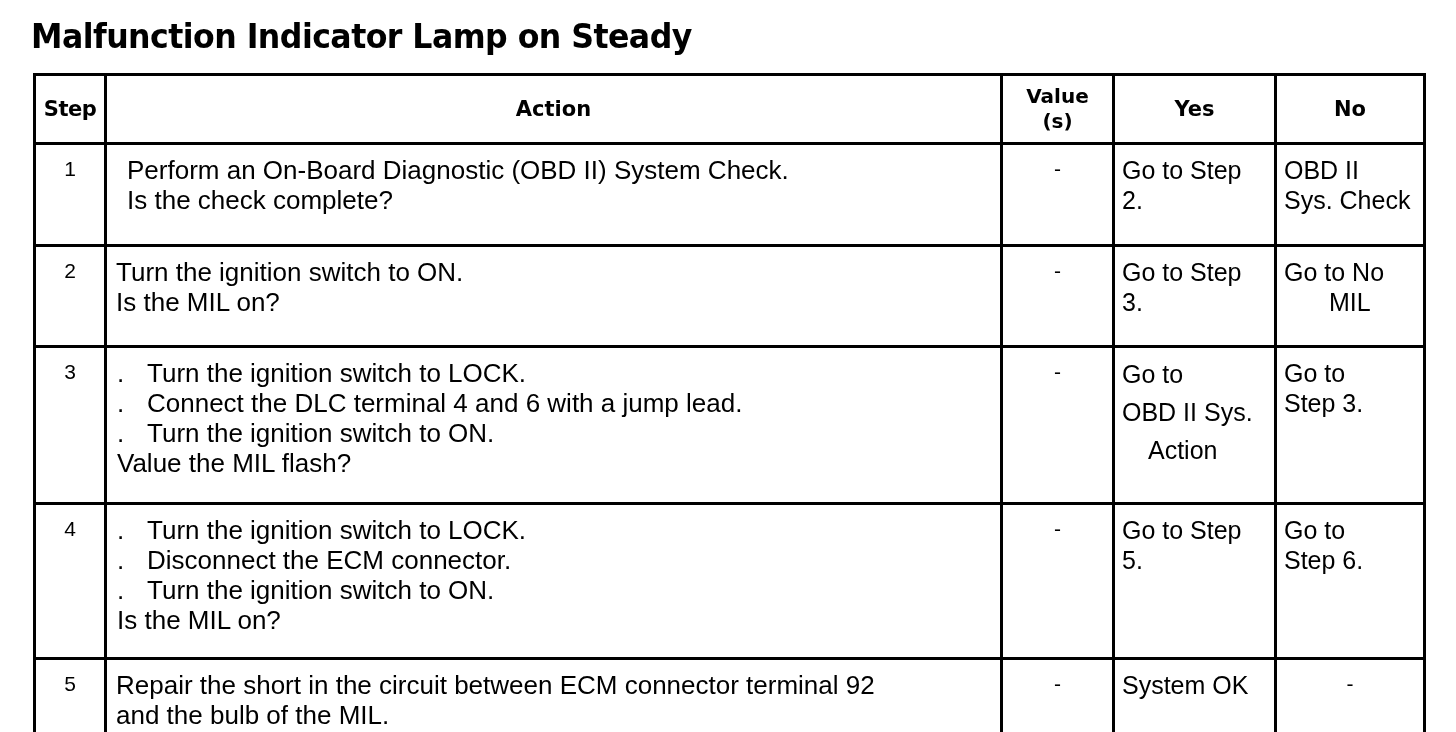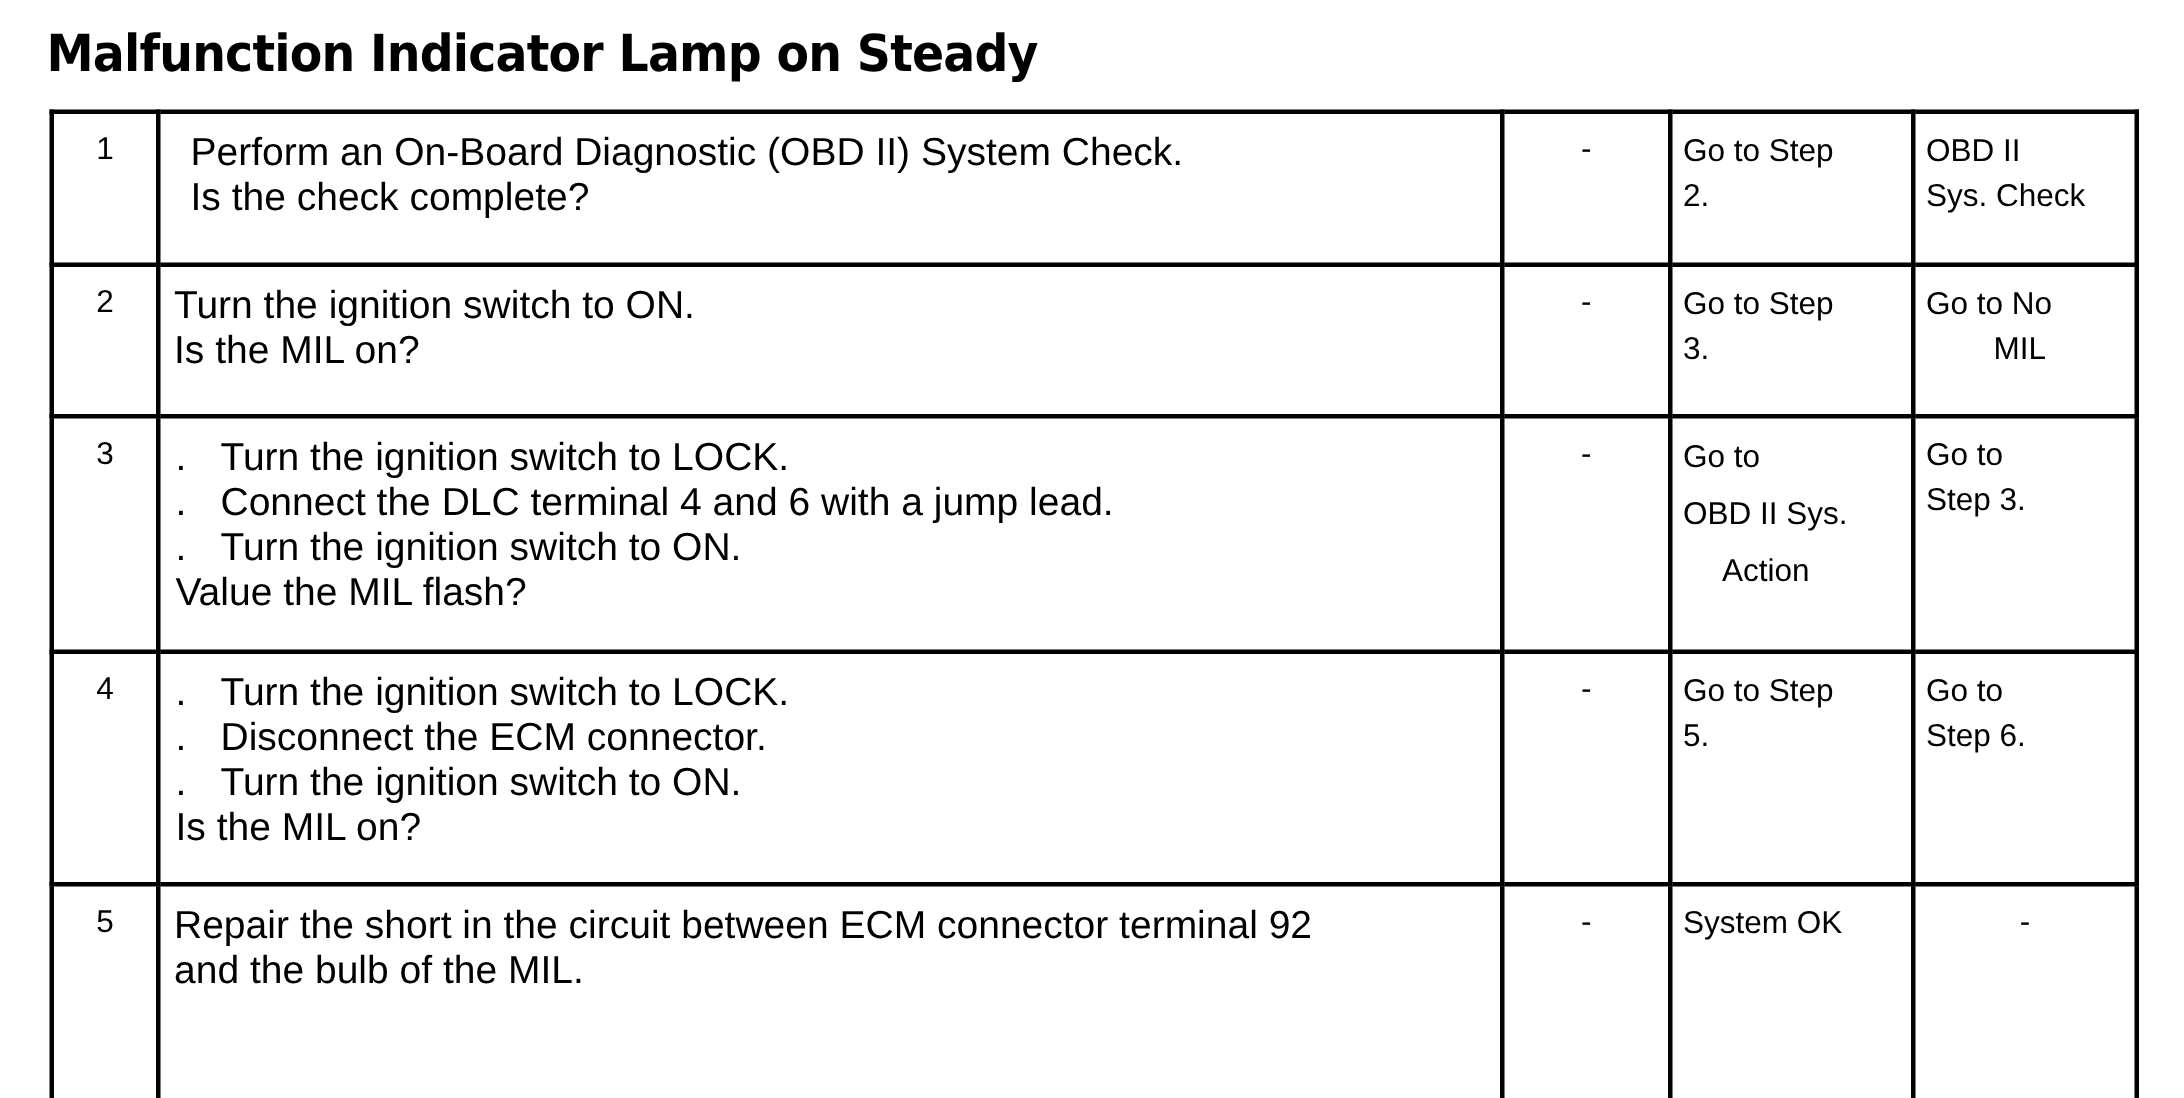--- a/index.html
+++ b/index.html
@@ -88,21 +88,21 @@
     line-height: 24px;
     padding-top: 12px;
   }
   td.cell-action {
     padding: 10px 6px 8px 9px;
     font-size: 26px;
     line-height: 30px;
   }
   td.cell-yesno {
     padding: 10px 4px 8px 7px;
-    font-size: 21px;
+    font-size: 25px;
     line-height: 30px;
   }
 
   
   tr.r1 td { height: 81px; }
   tr.r2 td { height: 80px; }
   tr.r3 td { height: 136px; }
   tr.r4 td { height: 134px; }
   tr.r5 td { height: 126px; }
 
@@ -140,20 +140,30 @@
   <table class="diag-table">
     <colgroup>
       <col class="c-step">
       <col class="c-action">
       <col class="c-value">
       <col class="c-yes">
       <col class="c-no">
     </colgroup>
 
     <tbody>
+      <tr class="hdr">
+        <td class="hdr-step">Step</td>
+        <td class="hdr-action">Action</td>
+        <td class="hdr-value">
+          <div>Value</div>
+          <div>(s)</div>
+        </td>
+        <td class="hdr-yes">Yes</td>
+        <td class="hdr-no">No</td>
+      </tr>
 
       <tr class="r1">
         <td class="cell-step">1</td>
         <td class="cell-action">
           <div class="ln indent-sm">Perform an On-Board Diagnostic (OBD II) System Check.</div>
           <div class="ln indent-sm">Is the check complete?</div>
         </td>
         <td class="cell-value">-</td>
         <td class="cell-yesno">
           <div class="ln">Go to Step</div>

